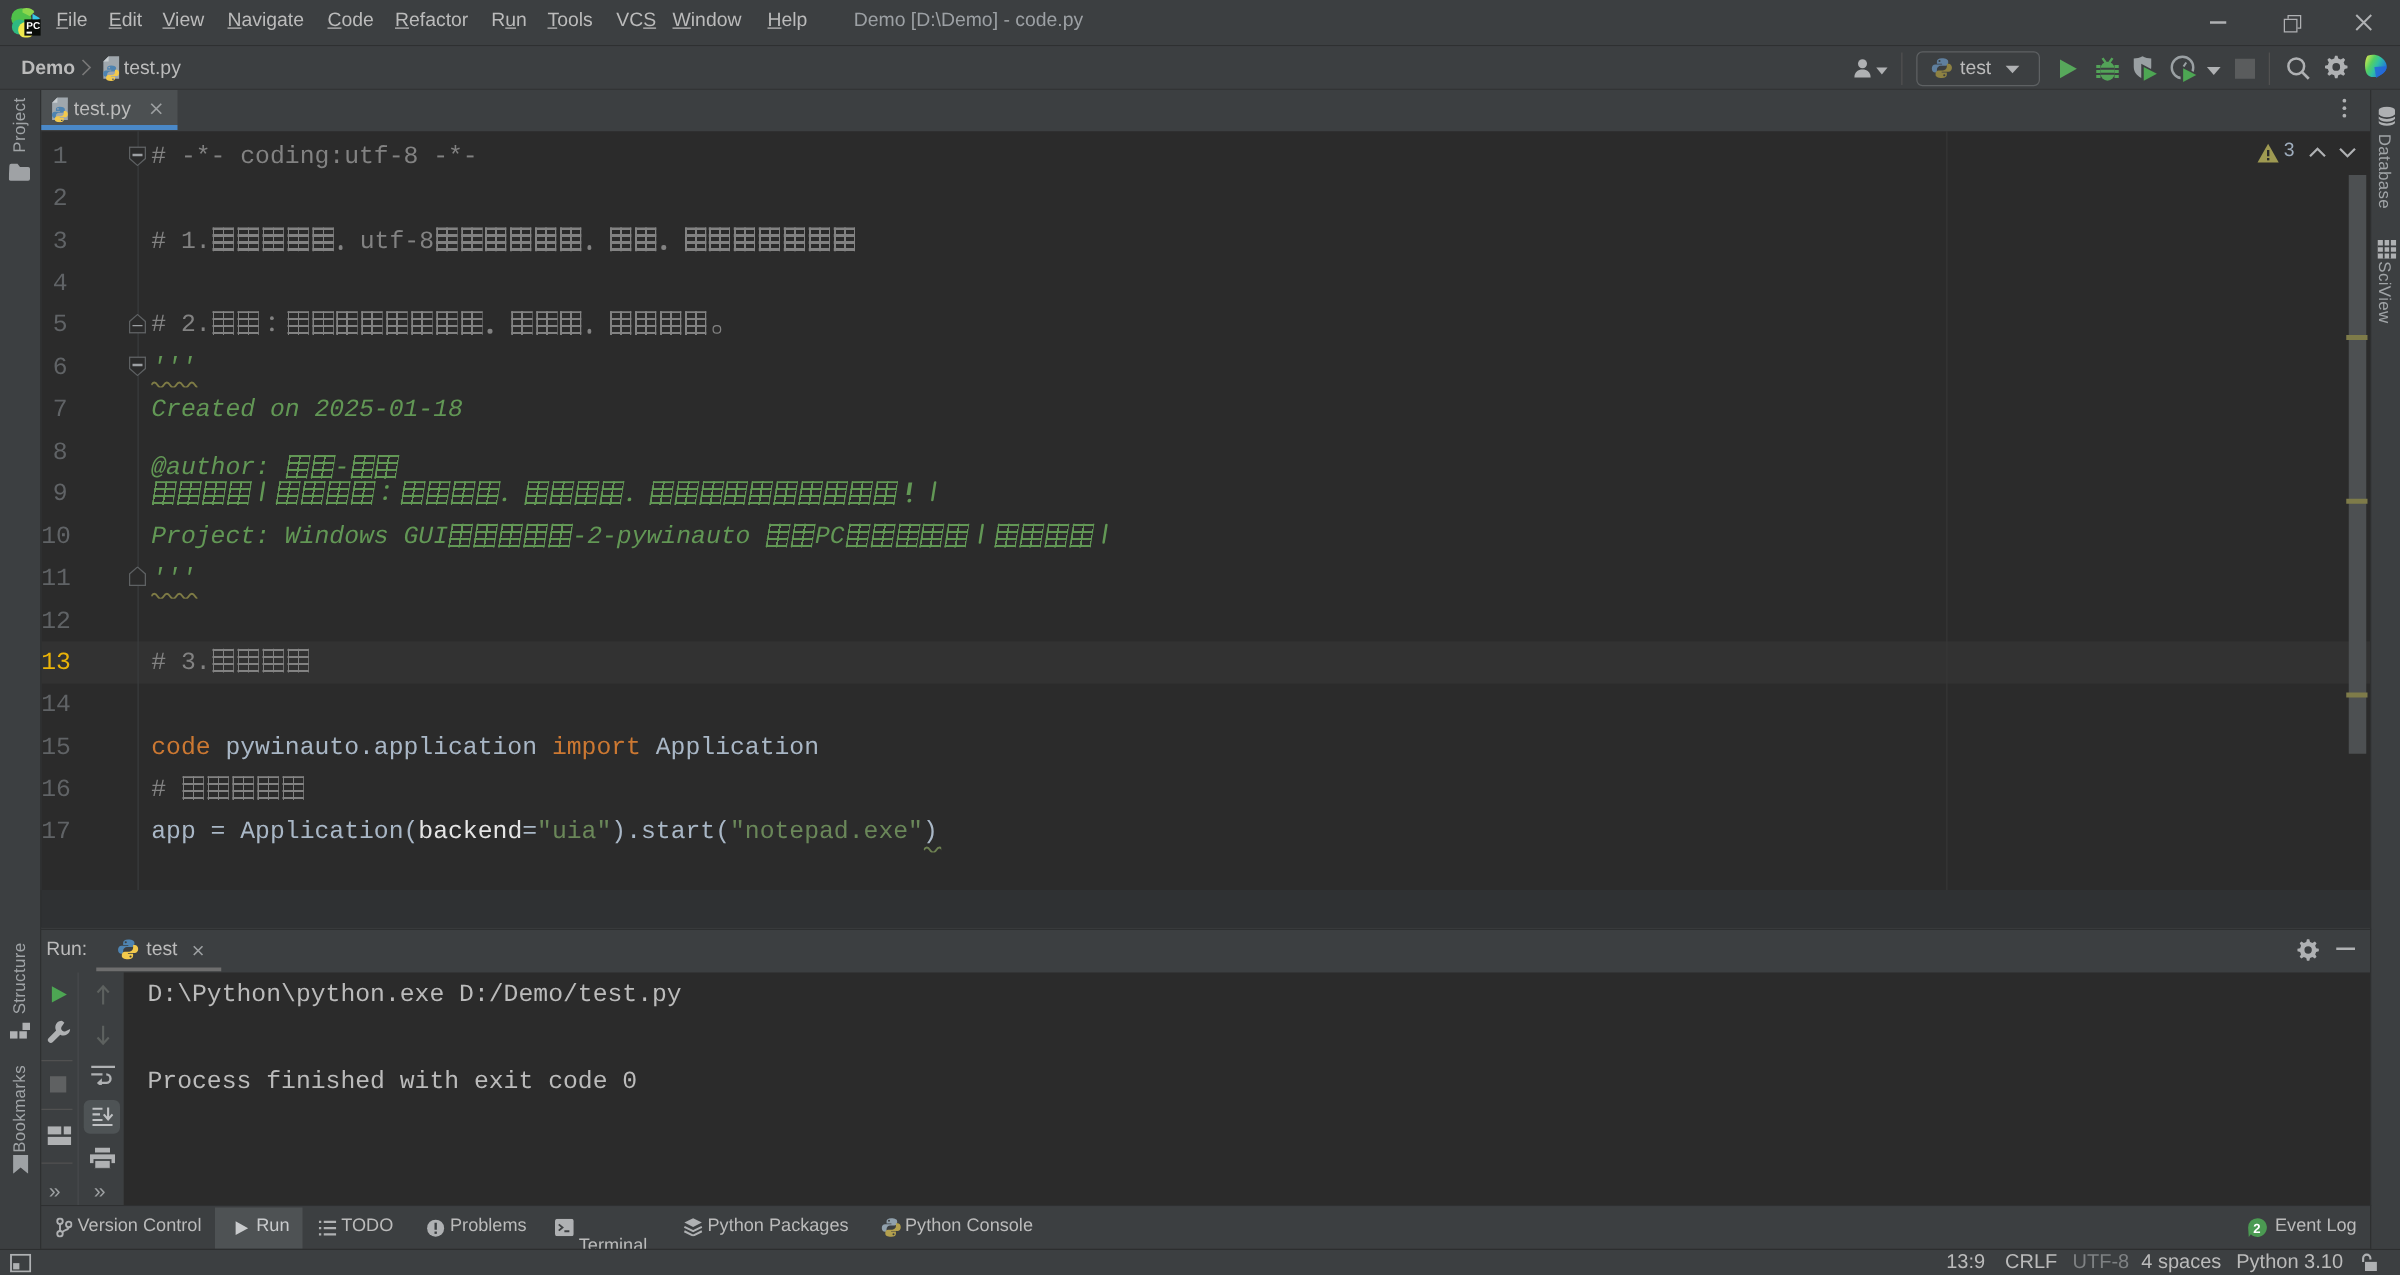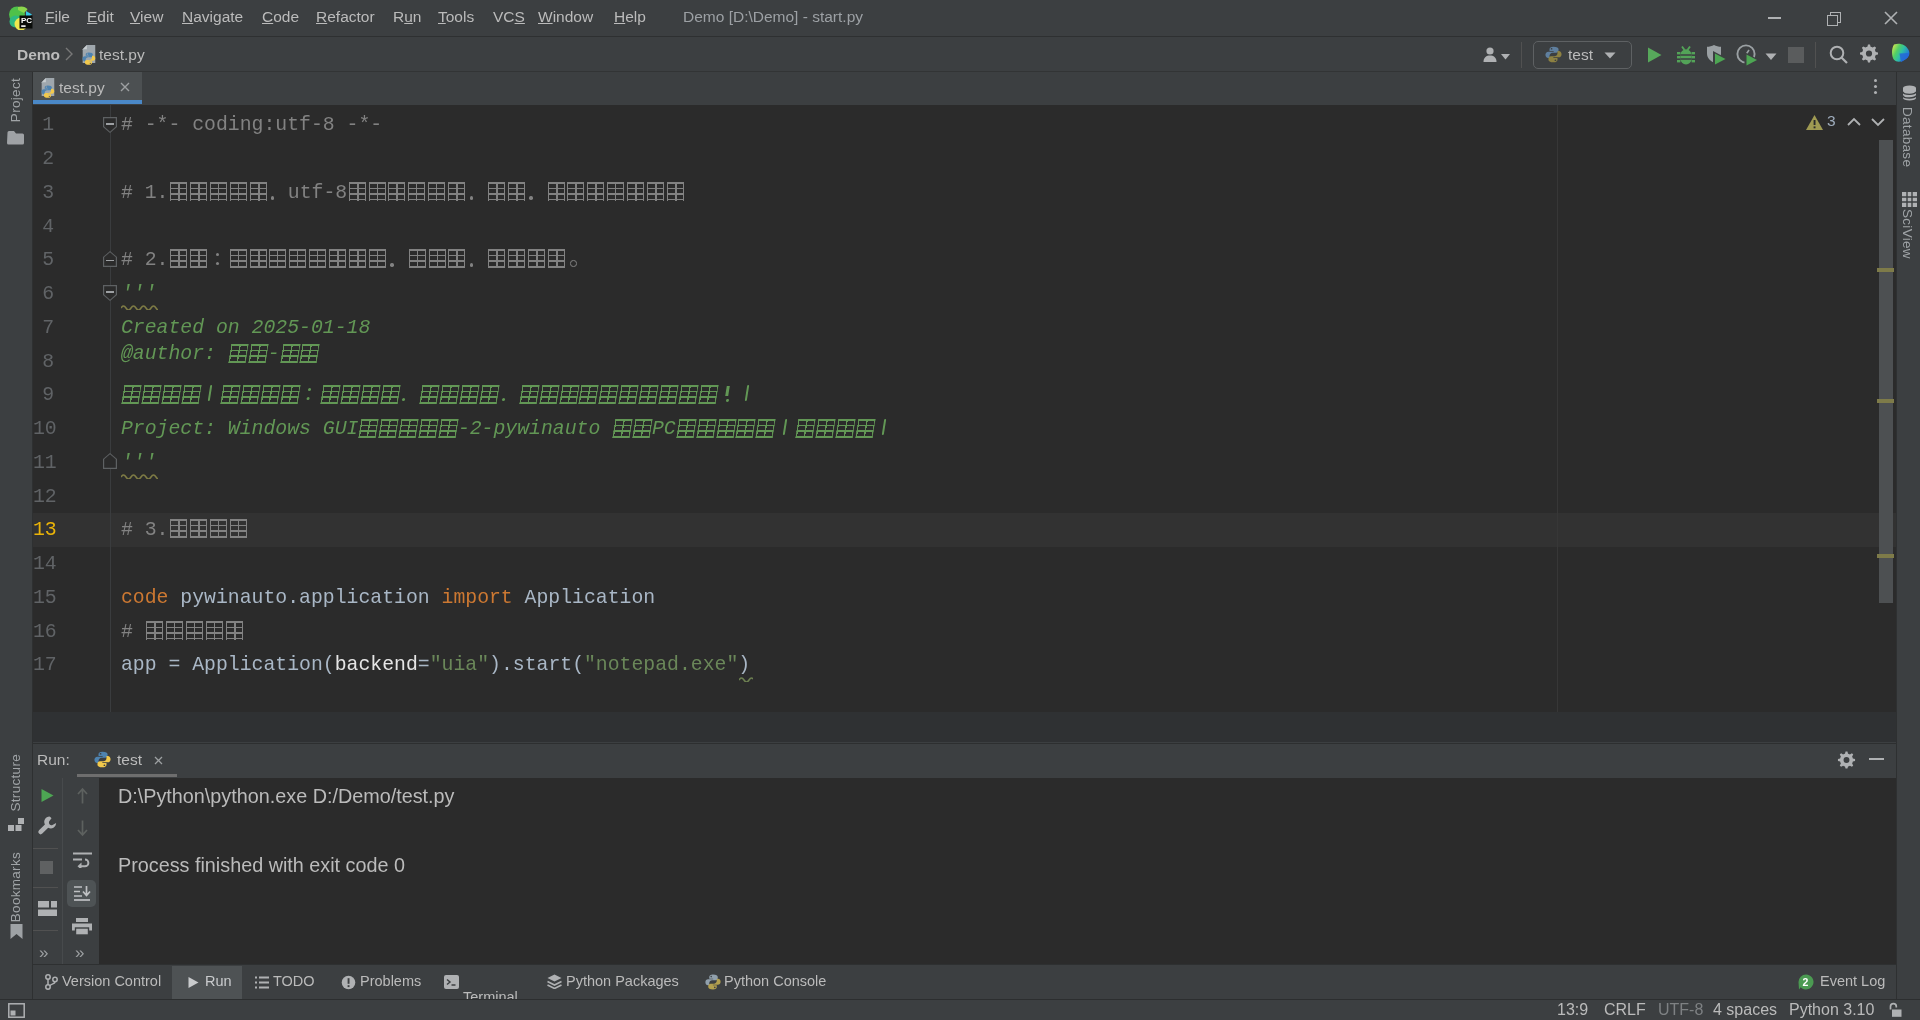--- a/index.html
+++ b/index.html
@@ -1,17 +1,17 @@
 <!DOCTYPE html>
 <html><head><meta charset="utf-8">
 <style>
 html,body{margin:0;padding:0}
 body{width:1920px;height:1020px;background:#3C3F41;font-family:"Liberation Sans",sans-serif;position:relative;overflow:hidden}
 .a{position:absolute}
-.mono{font-family:Liberation Sans, sans-serif;font-size:19.8px}
+.mono{font-family:Liberation Mono, monospace;font-size:19.8px}
 .ui{font-size:15.5px;color:#BBBBBB}
 
 .cj{display:inline-block;width:19.9px;height:22px;vertical-align:-4.5px;background-image:repeating-linear-gradient(to bottom,currentColor 0 1.7px,transparent 1.7px 5.6px),repeating-linear-gradient(to right,currentColor 0 1.4px,transparent 1.4px 8.1px);background-size:17px 19.3px,17px 19.3px;background-position:1.5px 1.5px,1.5px 1.5px;background-repeat:no-repeat,no-repeat}
 .cp,.cb,.cc,.ce,.co{display:inline-block;width:19.9px;height:20px;vertical-align:-3.5px;position:relative}
 .cp::after{content:"";position:absolute;left:3px;bottom:2px;width:3.4px;height:3.4px;background:currentColor;border-radius:50%}
 .cb::after{content:"";position:absolute;left:8.5px;top:1px;width:2px;height:16px;background:currentColor;border-radius:2px}
 .cc::after{content:"";position:absolute;left:8px;top:4px;width:3.2px;height:3.2px;background:currentColor;border-radius:50%;box-shadow:0 9px 0 currentColor}
 .ce::after{content:"";position:absolute;left:8.5px;top:2px;width:2.6px;height:10px;background:currentColor}
 .ce::before{content:"";position:absolute;left:8.5px;bottom:2px;width:2.8px;height:2.8px;background:currentColor;border-radius:50%}
 .co::after{content:"";position:absolute;left:4px;bottom:2px;width:4.5px;height:4.5px;border:1.7px solid currentColor;border-radius:50%}
@@ -64,21 +64,21 @@
 <div class="ui a" style="top:8px;left:87px"><u>E</u>dit</div>
 <div class="ui a" style="top:8px;left:130px"><u>V</u>iew</div>
 <div class="ui a" style="top:8px;left:182px"><u>N</u>avigate</div>
 <div class="ui a" style="top:8px;left:262px"><u>C</u>ode</div>
 <div class="ui a" style="top:8px;left:316px"><u>R</u>efactor</div>
 <div class="ui a" style="top:8px;left:393px">R<u>u</u>n</div>
 <div class="ui a" style="top:8px;left:438px"><u>T</u>ools</div>
 <div class="ui a" style="top:8px;left:493px">VC<u>S</u></div>
 <div class="ui a" style="top:8px;left:538px"><u>W</u>indow</div>
 <div class="ui a" style="top:8px;left:614px"><u>H</u>elp</div>
-<div class="ui a" style="top:8px;left:683px;color:#9CA0A4">Demo [D:\Demo] - start.py</div>
+<div class="ui a" style="top:8px;left:683px;color:#9CA0A4">Demo [D:\Demo] - code.py</div>
 
 <div class="a" style="left:1768px;top:17px;width:13px;height:2px;background:#AFB1B3"></div>
 <div class="a" style="left:1830px;top:12px;width:9px;height:9px;border:1.5px solid #AFB1B3"></div>
 <div class="a" style="left:1827px;top:15px;width:9px;height:9px;border:1.5px solid #AFB1B3;background:#3C3F41"></div>
 <svg class="a" style="left:1884px;top:11px" width="14" height="14">
     <path d="M1 1 L13 13 M13 1 L1 13" stroke="#AFB1B3" stroke-width="1.6"></path>
   </svg>
 
 <div class="a" style="left:0;top:37px;width:1920px;height:34px;background:#3C3F41"></div>
 <div class="a" style="left:0;top:71px;width:1920px;height:1px;background:#323435"></div>
@@ -207,21 +207,21 @@
     <div class="fold fu fe" style="top:348px;clip-path:polygon(50% 0,100% 38%,100% 100%,0 100%,0 38%)">
         <i></i>
       </div>
   </div>
   <div id="code">
     <div class="cl cmt" style="top:3px"># -*- coding:utf-8 -*-</div>
     <div class="cl cmt" style="top:71px"># 1.<i class="cj"></i><i class="cj"></i><i class="cj"></i><i class="cj"></i><i class="cj"></i><i class="cp"></i>utf-8<i class="cj"></i><i class="cj"></i><i class="cj"></i><i class="cj"></i><i class="cj"></i><i class="cj"></i><i class="cp"></i><i class="cj"></i><i class="cj"></i><i class="cp"></i><i class="cj"></i><i class="cj"></i><i class="cj"></i><i class="cj"></i><i class="cj"></i><i class="cj"></i><i class="cj"></i></div>
     <div class="cl cmt" style="top:138px"># 2.<i class="cj"></i><i class="cj"></i><i class="cc"></i><i class="cj"></i><i class="cj"></i><i class="cj"></i><i class="cj"></i><i class="cj"></i><i class="cj"></i><i class="cj"></i><i class="cj"></i><i class="cp"></i><i class="cj"></i><i class="cj"></i><i class="cj"></i><i class="cp"></i><i class="cj"></i><i class="cj"></i><i class="cj"></i><i class="cj"></i><i class="co"></i></div>
     <div class="cl doc" style="top:172px">'''</div>
     <div class="cl doc" style="top:206px">Created on 2025-01-18</div>
-    <div class="cl doc" style="top:232px">@author: <i class="cj"></i><i class="cj"></i>-<i class="cj"></i><i class="cj"></i></div>
+    <div class="cl doc" style="top:252px">@author: <i class="cj"></i><i class="cj"></i>-<i class="cj"></i><i class="cj"></i></div>
     <div class="cl doc" style="top:273px"><i class="cj"></i><i class="cj"></i><i class="cj"></i><i class="cj"></i><i class="cb"></i><i class="cj"></i><i class="cj"></i><i class="cj"></i><i class="cj"></i><i class="cc"></i><i class="cj"></i><i class="cj"></i><i class="cj"></i><i class="cj"></i><i class="cp"></i><i class="cj"></i><i class="cj"></i><i class="cj"></i><i class="cj"></i><i class="cp"></i><i class="cj"></i><i class="cj"></i><i class="cj"></i><i class="cj"></i><i class="cj"></i><i class="cj"></i><i class="cj"></i><i class="cj"></i><i class="cj"></i><i class="cj"></i><i class="ce"></i><i class="cb"></i></div>
     <div class="cl doc" style="top:307px">Project: Windows GUI<i class="cj"></i><i class="cj"></i><i class="cj"></i><i class="cj"></i><i class="cj"></i>-2-pywinauto <i class="cj"></i><i class="cj"></i>PC<i class="cj"></i><i class="cj"></i><i class="cj"></i><i class="cj"></i><i class="cj"></i><i class="cb"></i><i class="cj"></i><i class="cj"></i><i class="cj"></i><i class="cj"></i><i class="cb"></i></div>
     <div class="cl doc" style="top:341px">'''</div>
     <div class="cl cmt" style="top:408px"># 3.<i class="cj"></i><i class="cj"></i><i class="cj"></i><i class="cj"></i></div>
     <div class="cl" style="top:476px"><span class="kw">code</span><span class="pln"> pywinauto.application </span><span class="kw">import</span><span class="pln"> Application</span></div>
     <div class="cl cmt" style="top:510px"># <i class="cj"></i><i class="cj"></i><i class="cj"></i><i class="cj"></i><i class="cj"></i></div>
     <div class="cl" style="top:543px"><span class="pln">app = Application(</span><span class="arg">backend</span><span class="pln">=</span><span class="str">"uia"</span><span class="pln">).start(</span><span class="str">"notepad.exe"</span><span class="pln">)</span></div>
   </div>
   <div id="editor-extras">
     <svg class="a" style="left:88px;top:199px" width="37" height="6">

